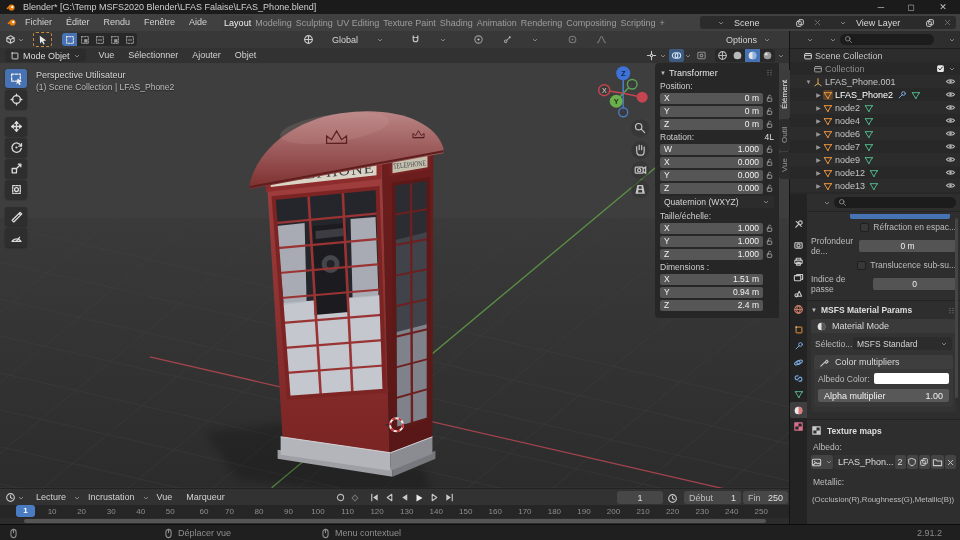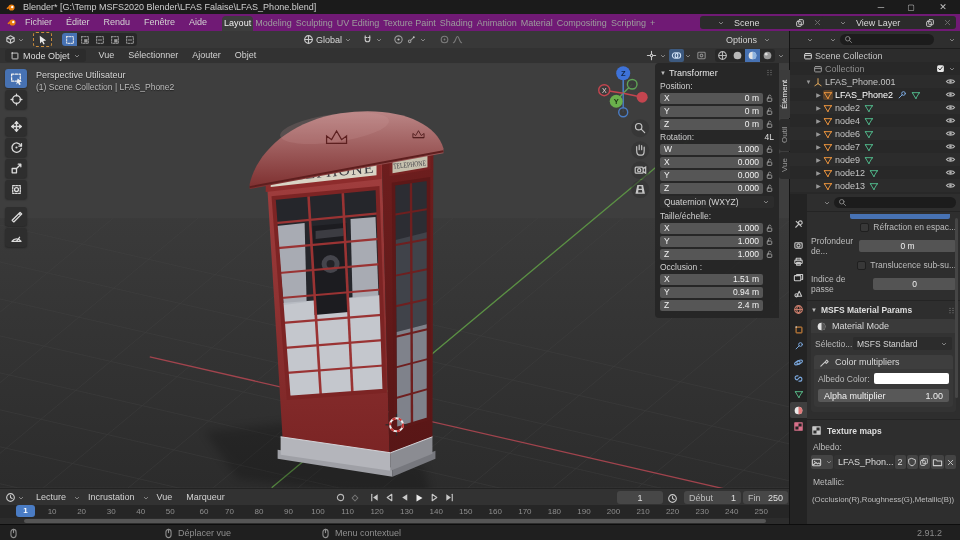--- a/index.html
+++ b/index.html
@@ -3,21 +3,21 @@
 <meta charset="utf-8">
 <style>
   html,body{margin:0;padding:0;background:#000;}
   #app{position:relative;width:960px;height:540px;background:#141414;overflow:hidden;
        font-family:"Liberation Sans",sans-serif;font-size:9px;color:#c9c9c9;cursor:default;}
   .abs{position:absolute;}
   .row{display:flex;align-items:center;}
   .i{display:inline-flex;align-items:center;justify-content:center;line-height:0;}
   
   #titlebar{left:0;top:0;width:960px;height:14px;background:#1b1b1b;}
-  #topbar{left:0;top:14px;width:960px;height:17px;background:#701a75;border-bottom:1px solid #111;}
+  #topbar{left:0;top:14px;width:960px;height:17px;background:#404040;border-bottom:1px solid #111;}
   .menu-item{padding:0 7px;line-height:17px;color:#d2d2d2;}
   .ws-tab{padding:0 2px;height:15px;line-height:15px;margin-top:2px;color:#9d9d9d;border-radius:4px 4px 0 0;white-space:nowrap;}
   .ws-tab.active{background:#3d3d3d;color:#efefef;}
   .tb-field{display:flex;align-items:center;background:#2b2b2b;border-radius:3px;height:13px;overflow:hidden;}
   .tb-seg{padding:0 4px;display:flex;align-items:center;gap:2px;height:13px;}
   .tb-name{color:#d8d8d8;padding:0 5px;}
   
   #toolsettings{left:0;top:31px;width:789px;height:17px;background:#383838;border-bottom:1px solid #272727;}
   #vpheader{left:0;top:48px;width:789px;height:15px;background:#323232;}
   .chip{display:flex;align-items:center;gap:3px;background:#2c2c2c;border-radius:3px;padding:0 5px;height:13px;color:#dcdcdc;}
@@ -116,21 +116,21 @@
         <span class="menu-item">Aide</span>
       </span>
     <span id="ws-tabs" class="row" style="margin-left:8px">
         <span class="ws-tab active">Layout</span>
         <span class="ws-tab">Modeling</span>
         <span class="ws-tab">Sculpting</span>
         <span class="ws-tab">UV Editing</span>
         <span class="ws-tab">Texture Paint</span>
         <span class="ws-tab">Shading</span>
         <span class="ws-tab">Animation</span>
-        <span class="ws-tab">Material</span>
+        <span class="ws-tab">Rendering</span>
         <span class="ws-tab">Compositing</span>
         <span class="ws-tab">Scripting</span>
         <span class="ws-tab">+</span>
       </span>
     <span class="tb-field abs" style="left:700px;top:2px">
       <span class="tb-seg">
           <span class="i">
             <svg width="11" height="11" viewBox="0 0 12 12" fill="none" stroke="undefined" stroke-width="1.2" stroke-linecap="round" stroke-linejoin="round">
               <path d="M4.2 9 L6.8 3.5 L9.4 9 Z"></path>
               <circle cx="3.8" cy="8" r="1.7"></circle>
@@ -246,21 +246,21 @@
         </span>
       <span class="hbtn">
           <span class="i">
             <svg width="10" height="10" viewBox="0 0 12 12" fill="none" stroke="#9a9a9a" stroke-width="1.2" stroke-linecap="round" stroke-linejoin="round">
               <rect x="2" y="2" width="8" height="8" stroke-dasharray="2 1.4"></rect>
               <path d="M4 6 h4"></path>
             </svg>
           </span>
         </span>
     </span>
-    <span class="row abs" style="left:303px;gap:2px">
+    <span class="row abs" style="left:303px;gap:18px">
       <span class="i">
           <svg width="11" height="11" viewBox="0 0 12 12" fill="none" stroke="#c9c9c9" stroke-width="1.2" stroke-linecap="round" stroke-linejoin="round">
             <circle cx="6" cy="6" r="4.2"></circle>
             <path d="M6 2 V10 M2 6 H10"></path>
           </svg>
         </span>
       <span style="color:#d8d8d8">Global</span>
       <span class="i">
           <svg width="8" height="8" viewBox="0 0 12 12" fill="none" stroke="#9a9a9a" stroke-width="1.2" stroke-linecap="round" stroke-linejoin="round">
             <path d="M3.5 5 L6 7.5 L8.5 5"></path>
@@ -802,21 +802,21 @@
             <span>1.000</span>
           </div>
         <span class="lock">
             <svg width="9" height="10" viewBox="0 0 12 12" fill="none" stroke="#a0a0a0" stroke-width="1.2" stroke-linecap="round" stroke-linejoin="round">
               <rect x="3" y="6" width="6" height="4.5" rx="0.8"></rect>
               <path d="M4.5 6 V4 a1.8 1.8 0 0 1 3.5 -0.6"></path>
             </svg>
           </span>
         </div>
         <div class="trx-lblrow">
-          <span class="trx-lbl">Occlusion :</span>
+          <span class="trx-lbl">Dimensions :</span>
           <span class="trx-badge" style="color:#e0e0e0"></span>
         </div>
         <div class="trx-row">
         <div class="trx-field">
             <span>X</span>
             <span>1.51 m</span>
           </div>
         <span class="lock"></span>
         </div>
         <div class="trx-row">

